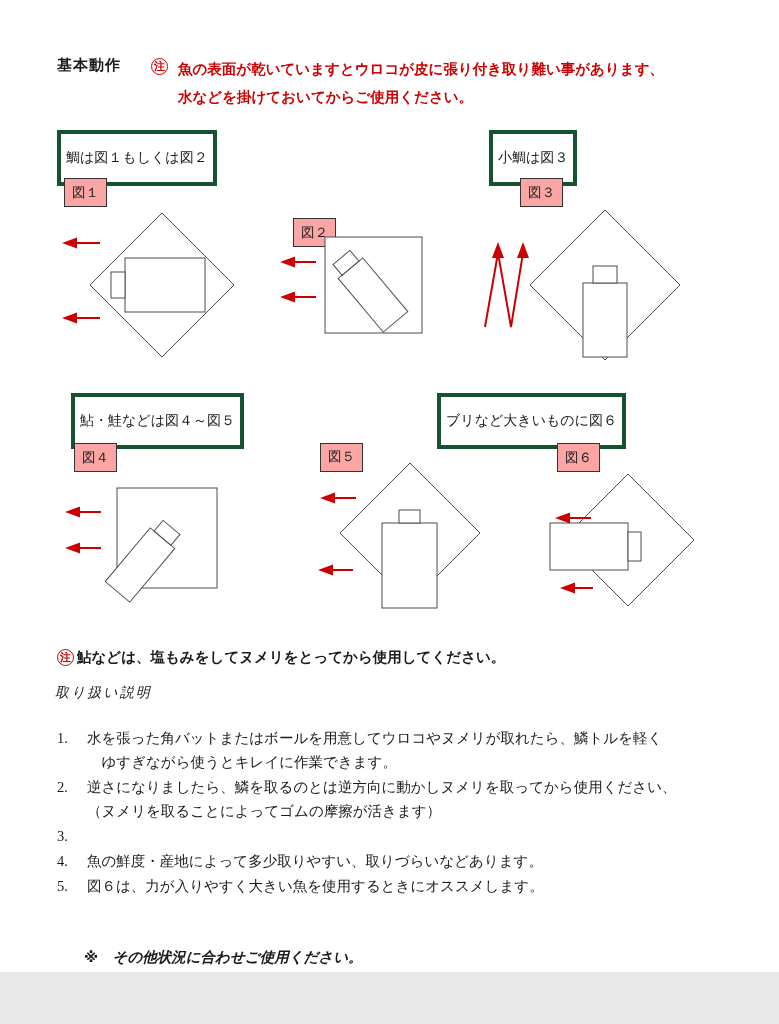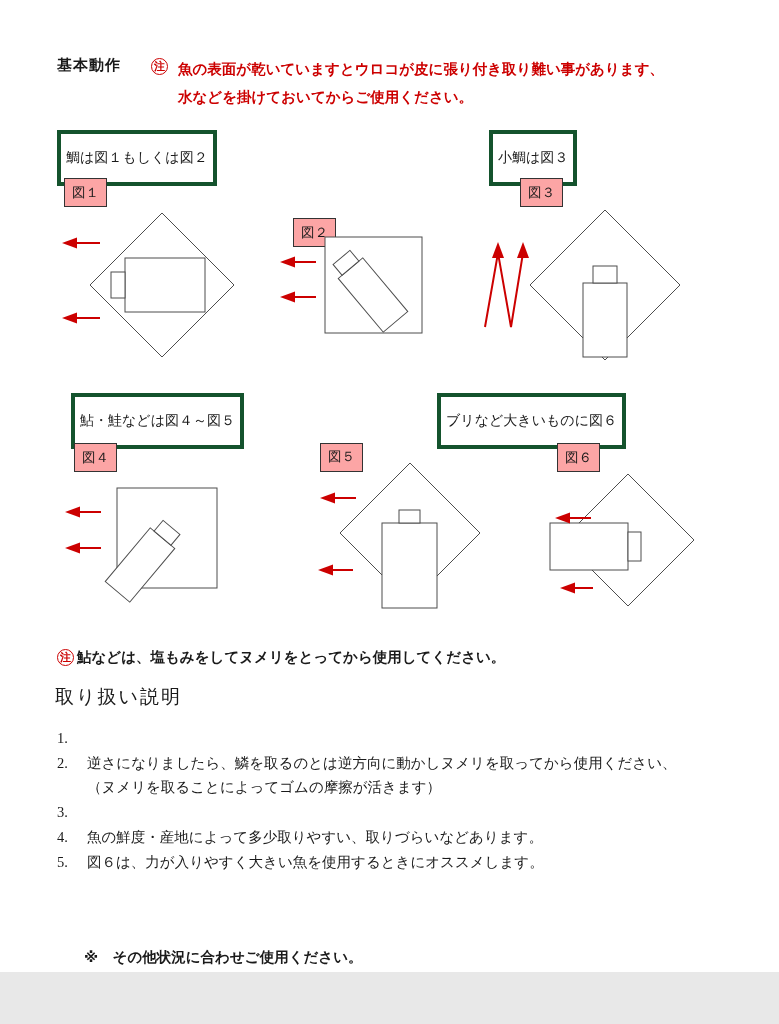--- a/index.html
+++ b/index.html
@@ -34,21 +34,21 @@
     position:absolute; border:1px solid #333; padding:4px 7px;
     font-size:13.5px; line-height:19px; background:#fca5a5;
   }
   .shape { fill:#ffffff; stroke:var(--line-gray,#4d4d4d); stroke-width:1; }
   .arrow-line { stroke:var(--accent-red,#cc0000); stroke-width:2; fill:none; }
   .arrow-head { fill:var(--accent-red,#cc0000); stroke:none; }
   .salt-note-text {
     font-weight:bold; font-size:14.5px;
     font-family:"Liberation Sans","DejaVu Sans",sans-serif;
   }
-  .section-heading { font-size:19px; letter-spacing:2px; }
+  .section-heading { font-size:14px; letter-spacing:2px;font-style:italic; }
   .list { position:absolute; left:57px; top:726px; width:700px; }
   .item { display:flex; gap:8px; font-size:14.5px; line-height:24px; margin-bottom:1px; }
   .item .num { width:22px; flex:none; }
   .item .text { white-space:pre-line; }
   .footer-note {
     font-weight:bold; font-size:14.5px;
     font-family:"Liberation Sans","DejaVu Sans",sans-serif;
   }
 </style>
 </head>
@@ -139,34 +139,36 @@
   </svg>
 
   <span class="note-icon" style="left:57px; top:649px;">注</span>
   <div class="abs salt-note-text" style="left:77px; top:648px;">鮎などは、塩もみをしてヌメリをとってから使用してください。</div>
 
   <div class="abs section-heading" style="left:55px; top:684px;">取り扱い説明</div>
 
   <div class="list">
     <div class="item">
       <span class="num">1.</span>
+      <div class="text">水を張った角バットまたはボールを用意してウロコやヌメリが取れたら、鱗トルを軽く
+　ゆすぎながら使うとキレイに作業できます。</div>
     </div>
     <div class="item">
       <span class="num">2.</span>
       <div class="text">逆さになりましたら、鱗を取るのとは逆方向に動かしヌメリを取ってから使用ください、
 （ヌメリを取ることによってゴムの摩擦が活きます）</div>
     </div>
     <div class="item">
       <span class="num">3.</span>
     </div>
     <div class="item">
       <span class="num">4.</span>
       <div class="text">魚の鮮度・産地によって多少取りやすい、取りづらいなどあります。</div>
     </div>
     <div class="item">
       <span class="num">5.</span>
       <div class="text">図６は、力が入りやすく大きい魚を使用するときにオススメします。</div>
     </div>
   </div>
 
-  <div class="abs footer-note" style="left:84px; top:948px;">※　その他状況に合わせご使用ください。</div>
+  <div class="abs footer-note" style="left:84px; top:948px;font-style:italic;">※　その他状況に合わせご使用ください。</div>
 
 </div>
 
 </body></html>

